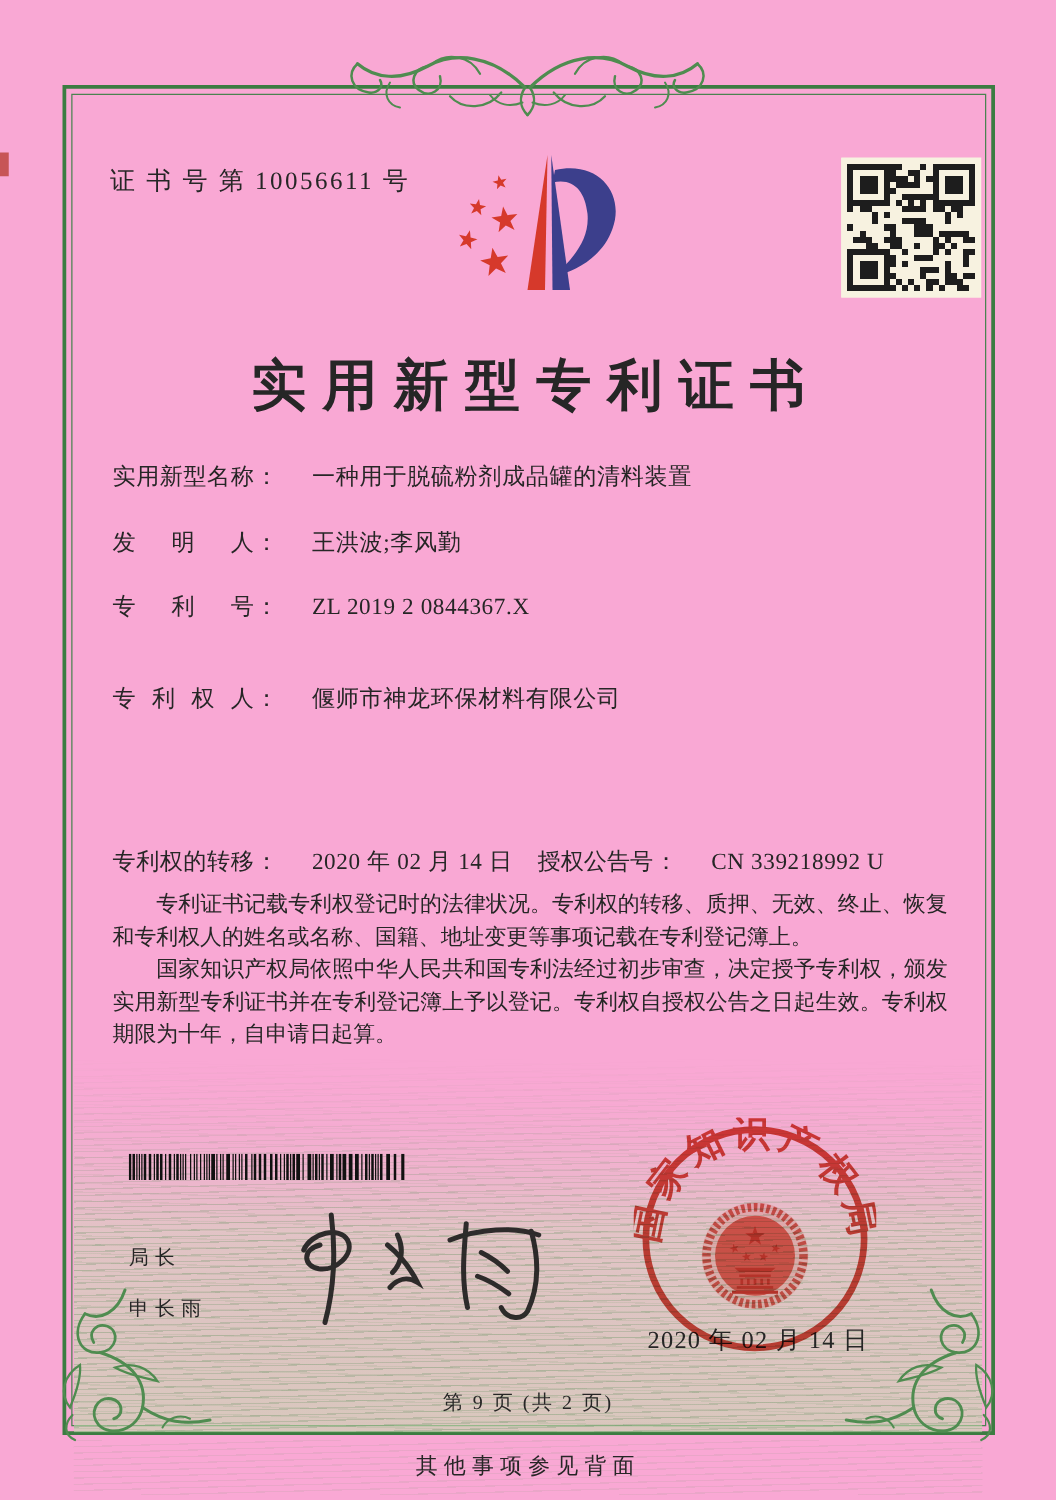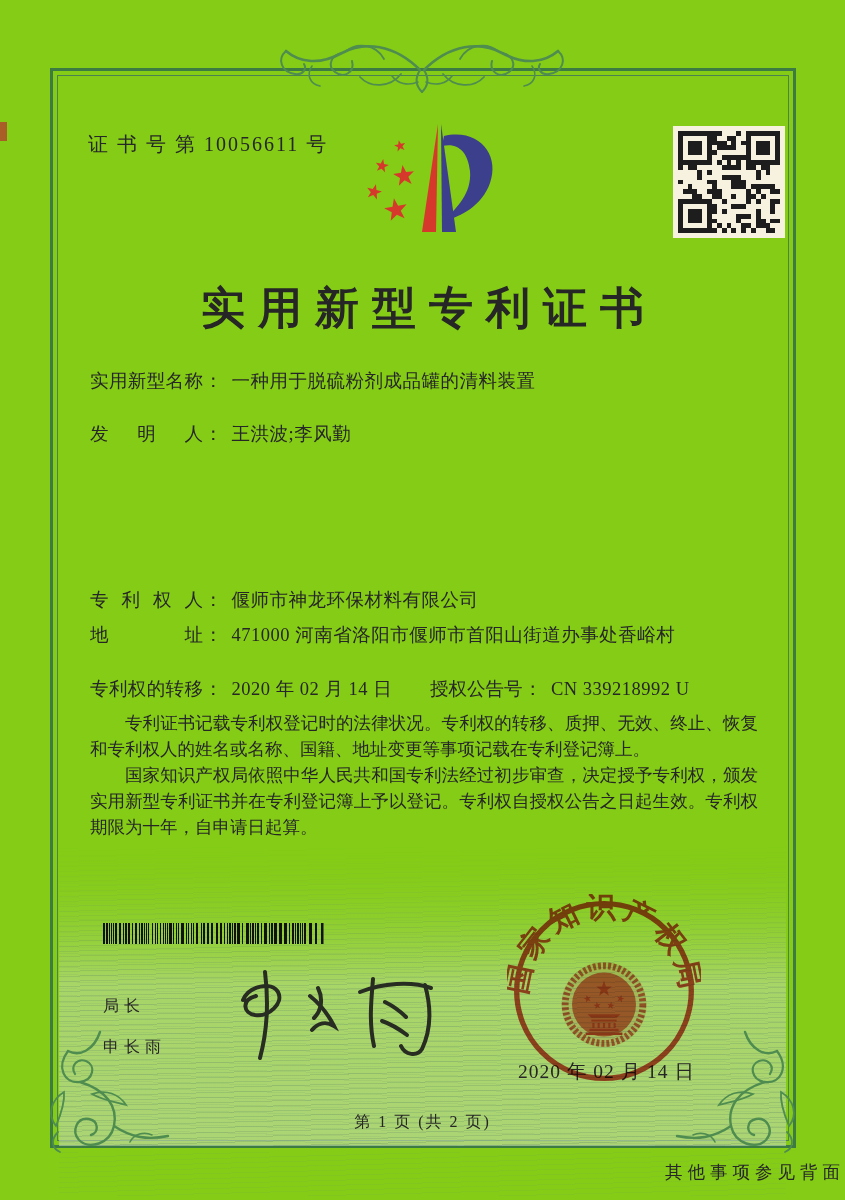--- a/index.html
+++ b/index.html
@@ -1,18 +1,18 @@
 <!DOCTYPE html>
 <html><head>
 <meta charset="utf-8">
 <style>
   html,body{margin:0;padding:0;background:#d8d4c4;}
   .page{
     position:relative; width:845px; height:1200px; margin:0 auto;
-    background:#84cc16; overflow:hidden;
+    background:#f9a8d4; overflow:hidden;
     font-family:"Liberation Serif","DejaVu Serif",serif;
     color:#262626;
   }
   
   .frame-outer{position:absolute;left:50px;top:68px;right:49px;bottom:52px;border:3px solid #3c7c42;}
   .frame-inner{position:absolute;left:57px;top:75px;right:56px;bottom:59px;border:1px solid #4a8350;}
   
   .waves{
     position:absolute;left:59px;top:846px;width:727px;height:300px;z-index:1;
     background:
@@ -29,32 +29,32 @@
   
   .orn{position:absolute;z-index:2;pointer-events:none;}
   .orn path{fill:none;stroke:#4f8c50;stroke-linecap:round;}
   
   .cert-no{position:absolute;left:88px;top:131px;font-size:20px;letter-spacing:2px;z-index:3;}
   .title{position:absolute;left:0;right:0;top:250px;text-align:center;font-size:44px;font-weight:700;
          letter-spacing:13px;text-indent:13px;z-index:3;}
   .row{position:absolute;left:90px;right:60px;font-size:18.5px;z-index:3;white-space:nowrap;}
   .flabel{display:inline-block;width:113px;text-align:justify;text-align-last:justify;vertical-align:bottom;font-family:Liberation Serif, serif;}
   .colon{display:inline-block;margin-left:1px;}
-  .fvalue{margin-left:9px;letter-spacing:.5px;}
+  .fvalue{margin-left:27px;letter-spacing:.5px;}
   .grant2{position:absolute;left:340px;top:0;}
   .body-text{position:absolute;left:90px;width:668px;top:710px;font-size:17.5px;line-height:26px;
              text-align:justify;z-index:3;}
   .body-text p{margin:0;text-indent:2em;}
   .signer{position:absolute;left:103px;z-index:3;font-size:16px;letter-spacing:5px;}
   .sig-svg{position:absolute;left:225px;top:966px;z-index:4;}
   .seal-wrap{position:absolute;left:507px;top:894px;z-index:5;opacity:.90;mix-blend-mode:multiply;}
   .seal-date{position:absolute;left:518px;top:1058px;font-size:19.5px;letter-spacing:1px;z-index:4;}
   .page-footer{position:absolute;left:0;right:0;top:1112px;text-align:center;font-size:16px;
                letter-spacing:2px;z-index:3;}
-  .back-note{position:absolute;left:0;right:0;top:1160px;text-align:right;font-size:17.5px;
+  .back-note{position:absolute;left:0;right:0;top:1160px;text-align:center;font-size:17.5px;
              letter-spacing:5px;z-index:3;}
   .logo-wrap{position:absolute;left:338px;top:120px;z-index:3;}
   .qr-wrap{position:absolute;left:673px;top:126px;width:112px;height:112px;z-index:3;background:#f7f2e0;}
   .barcode-wrap{position:absolute;left:103px;top:923px;z-index:3;}
   .scan-mark{position:absolute;left:0;top:122px;width:7px;height:19px;background:#b53a2e;opacity:.75;z-index:3;}
   .seal-text{font-family:"Liberation Serif","DejaVu Serif",serif;font-weight:700;}
 </style>
 </head>
 <body>
 
@@ -339,25 +339,25 @@
   </div>
 
   <h1 class="title">实用新型专利证书</h1>
 
   <div class="row" style="top:368px">
     <span class="flabel">实用新型名称</span><span class="colon">：</span><span class="fvalue">一种用于脱硫粉剂成品罐的清料装置</span>
   </div>
   <div class="row" style="top:421px">
     <span class="flabel">发明人</span><span class="colon">：</span><span class="fvalue">王洪波;李风勤</span>
   </div>
-  <div class="row" style="top:587px">
+  <div class="row" style="top:472px">
+    <span class="flabel">专利号</span><span class="colon">：</span><span class="fvalue">ZL 2019 2 0844367.X</span>
+  </div>
+  <div class="row" style="top:546px">
     <span class="flabel">专利权人</span><span class="colon">：</span><span class="fvalue">偃师市神龙环保材料有限公司</span>
-  </div>
-  <div class="row" style="top:622px">
-    <span class="flabel">地址</span><span class="colon">：</span><span class="fvalue">471000 河南省洛阳市偃师市首阳山街道办事处香峪村</span>
   </div>
   <div class="row" style="top:676px">
     <span class="flabel">专利权的转移</span><span class="colon">：</span><span class="fvalue">2020 年 02 月 14 日</span>
     <span class="grant2">
       <span>授权公告号</span><span class="colon">：</span><span class="fvalue">CN 339218992 U</span>
     </span>
   </div>
 
   <div class="body-text">
     <p>专利证书记载专利权登记时的法律状况。专利权的转移、质押、无效、终止、恢复和专利权人的姓名或名称、国籍、地址变更等事项记载在专利登记簿上。</p>
@@ -481,16 +481,16 @@
           <rect x="4.4" y="19" width="2.2" height="5"></rect>
           <rect x="9.9" y="19" width="2.2" height="5"></rect>
           <rect x="-15" y="25" width="30" height="2.2"></rect>
           <rect x="-19" y="28.8" width="38" height="2.6"></rect>
         </g>
       </g>
     </svg>
   </div>
   <div class="seal-date">2020 年 02 月 14 日</div>
 
-  <div class="page-footer">第 1 页 (共 2 页)</div>
+  <div class="page-footer">第 9 页 (共 2 页)</div>
   <div class="back-note">其他事项参见背面</div>
 
 </div>
 
 </body></html>

